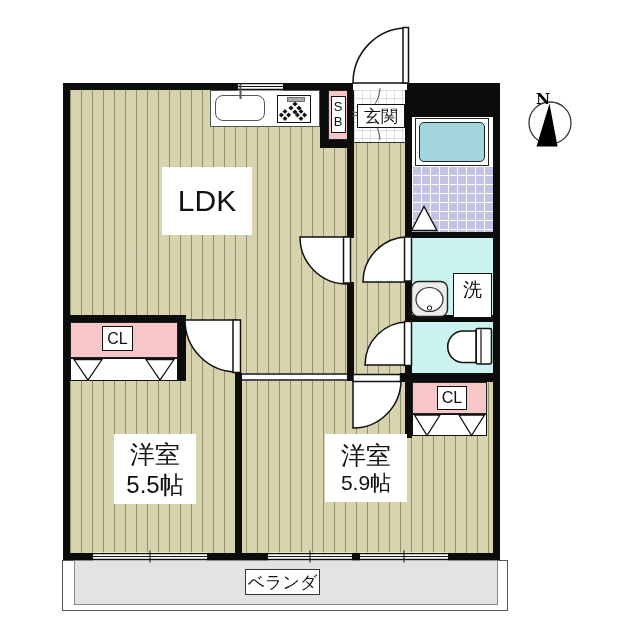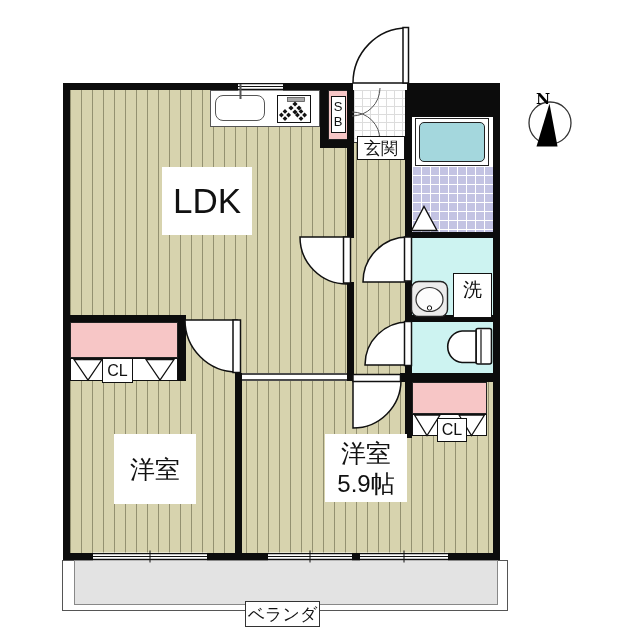--- a/index.html
+++ b/index.html
@@ -15,23 +15,23 @@
   .wood{background-color:#d7d3ae;background-image:repeating-linear-gradient(to right,rgba(92,90,62,.55) 0 1px,transparent 1px 11px);}
   .wall{background:#0c0c0c;}
   .pink{background:#f7c6c6;border:1px solid #222;}
   .cyan{background:#cdf3f1;}
   .tilegrid{background-color:#fff;background-image:repeating-linear-gradient(to right,#dcdcdc 0 1px,transparent 1px 8px),repeating-linear-gradient(to bottom,#dcdcdc 0 1px,transparent 1px 8px);}
   .bathtile{background-color:#c3c3e3;background-image:repeating-linear-gradient(to right,#fff 0 1px,transparent 1px 9px),repeating-linear-gradient(to bottom,#fff 0 1px,transparent 1px 9px);}
   .whitebox{background:#fff;}
   .bordered{border:1px solid #111;}
   
   .roomlabel{background:#fff;display:flex;flex-direction:column;align-items:center;justify-content:center;text-align:center;line-height:1.22;}
-  .roomlabel .l1{font-size:35px;}
+  .roomlabel .l1{font-size:30px;}
   .roomlabel .l2{font-size:24px;}
-  .smalllabel{background:#fff;border:1px solid #111;display:flex;align-items:center;justify-content:center;text-align:center;margin-top:32px;}
+  .smalllabel{background:#fff;border:1px solid #111;display:flex;align-items:center;justify-content:center;text-align:center;}
   .veranda-outer{background:#fff;border:1px solid #555;}
   .veranda-gray{background:#e3e3e3;border:1px solid #888;}
   .sb-label{display:flex;flex-direction:column;align-items:center;justify-content:center;line-height:1.15;font-size:13px;}
   .sen-box{display:flex;flex-direction:column;align-items:center;background:#fff;border:1.5px solid #111;font-size:19px;padding-top:3px;}
 </style>
 </head>
 <body>
 
 <div class="abs lay-floor wood" style="left:70px;top:90px;width:423px;height:463px;"></div>
 
@@ -195,25 +195,26 @@
     <text x="543" y="104" text-anchor="middle" font-family="DejaVu Serif, serif" font-weight="bold" font-size="15.5" fill="#000">N</text>
   </g>
 </svg>
 
 <div class="abs lay-label roomlabel" style="left:162px;top:167px;width:90px;height:68px;">
   <span class="l1">LDK</span>
 </div>
 
 <div class="abs lay-label roomlabel" style="left:114px;top:434px;width:82px;height:70px;">
   <span class="l1" style="font-size:25px;">洋室</span>
+  <span class="l2" style="font-size:24px;">5.5帖</span>
 </div>
 
 <div class="abs lay-label roomlabel" style="left:325px;top:434px;width:82px;height:68px;">
   <span class="l1" style="font-size:25px;">洋室</span>
-  <span class="l2" style="font-size:24px;">5.9帖</span>
+  <span class="l2" style="font-size:21px;">5.9帖</span>
 </div>
 
 <div class="abs lay-label smalllabel" style="left:357px;top:104px;width:48px;height:24px;font-size:17px;border-width:1.2px;">
   <span>玄関</span>
 </div>
 
 <div class="abs lay-label sb-label whitebox bordered" style="left:330.5px;top:96px;width:15px;height:37px;">
   <span>S</span>
   <span>B</span>
 </div>

